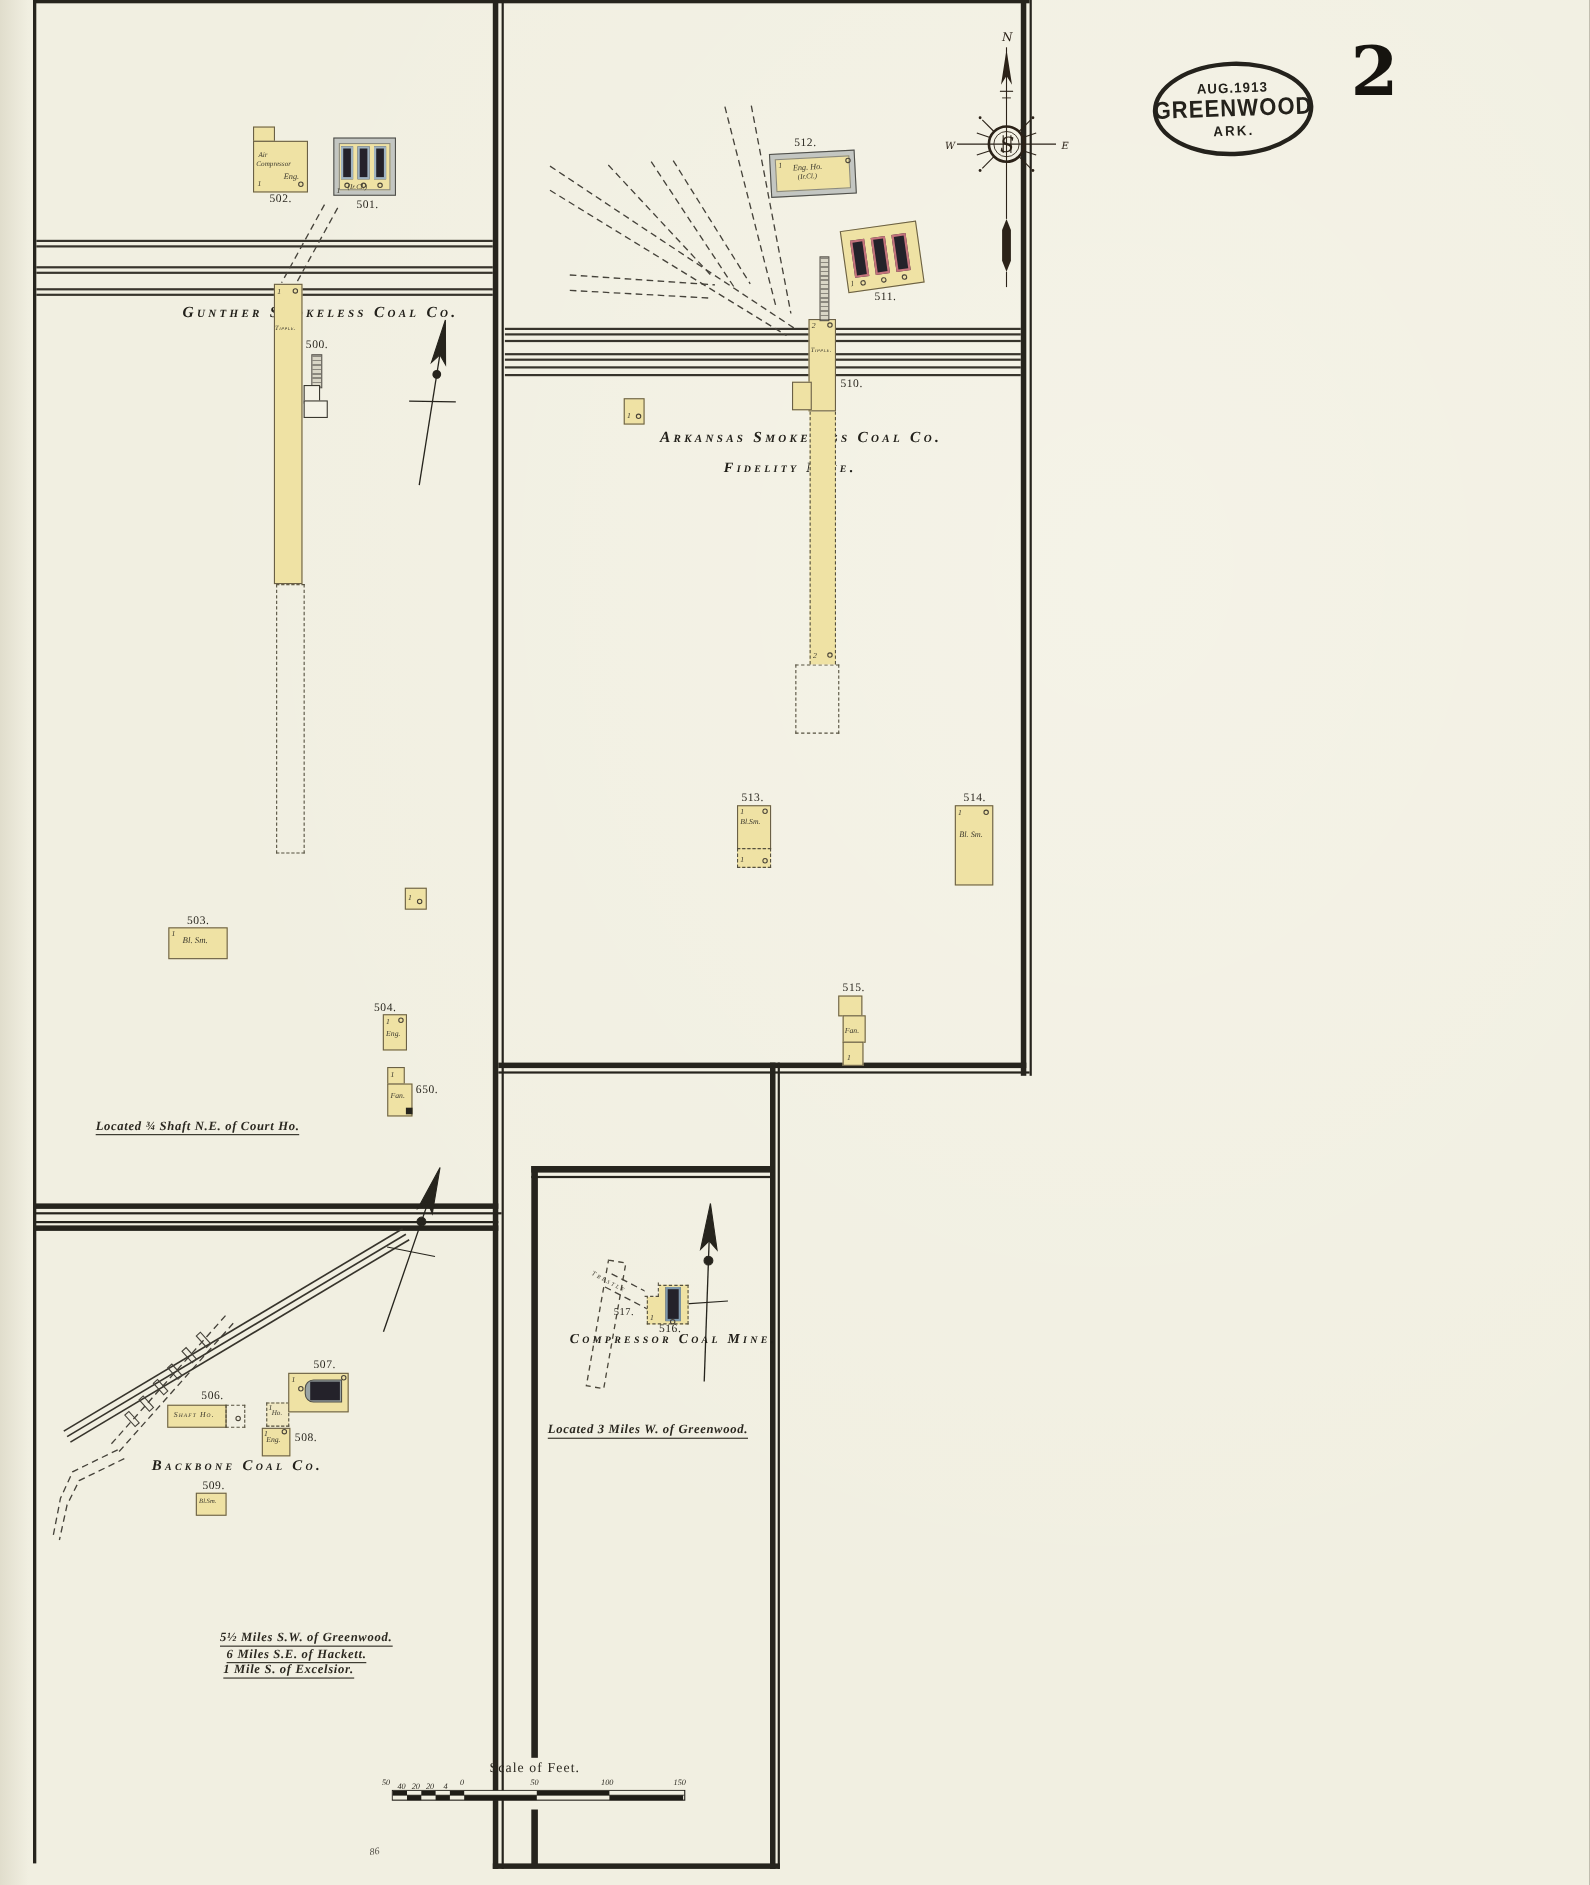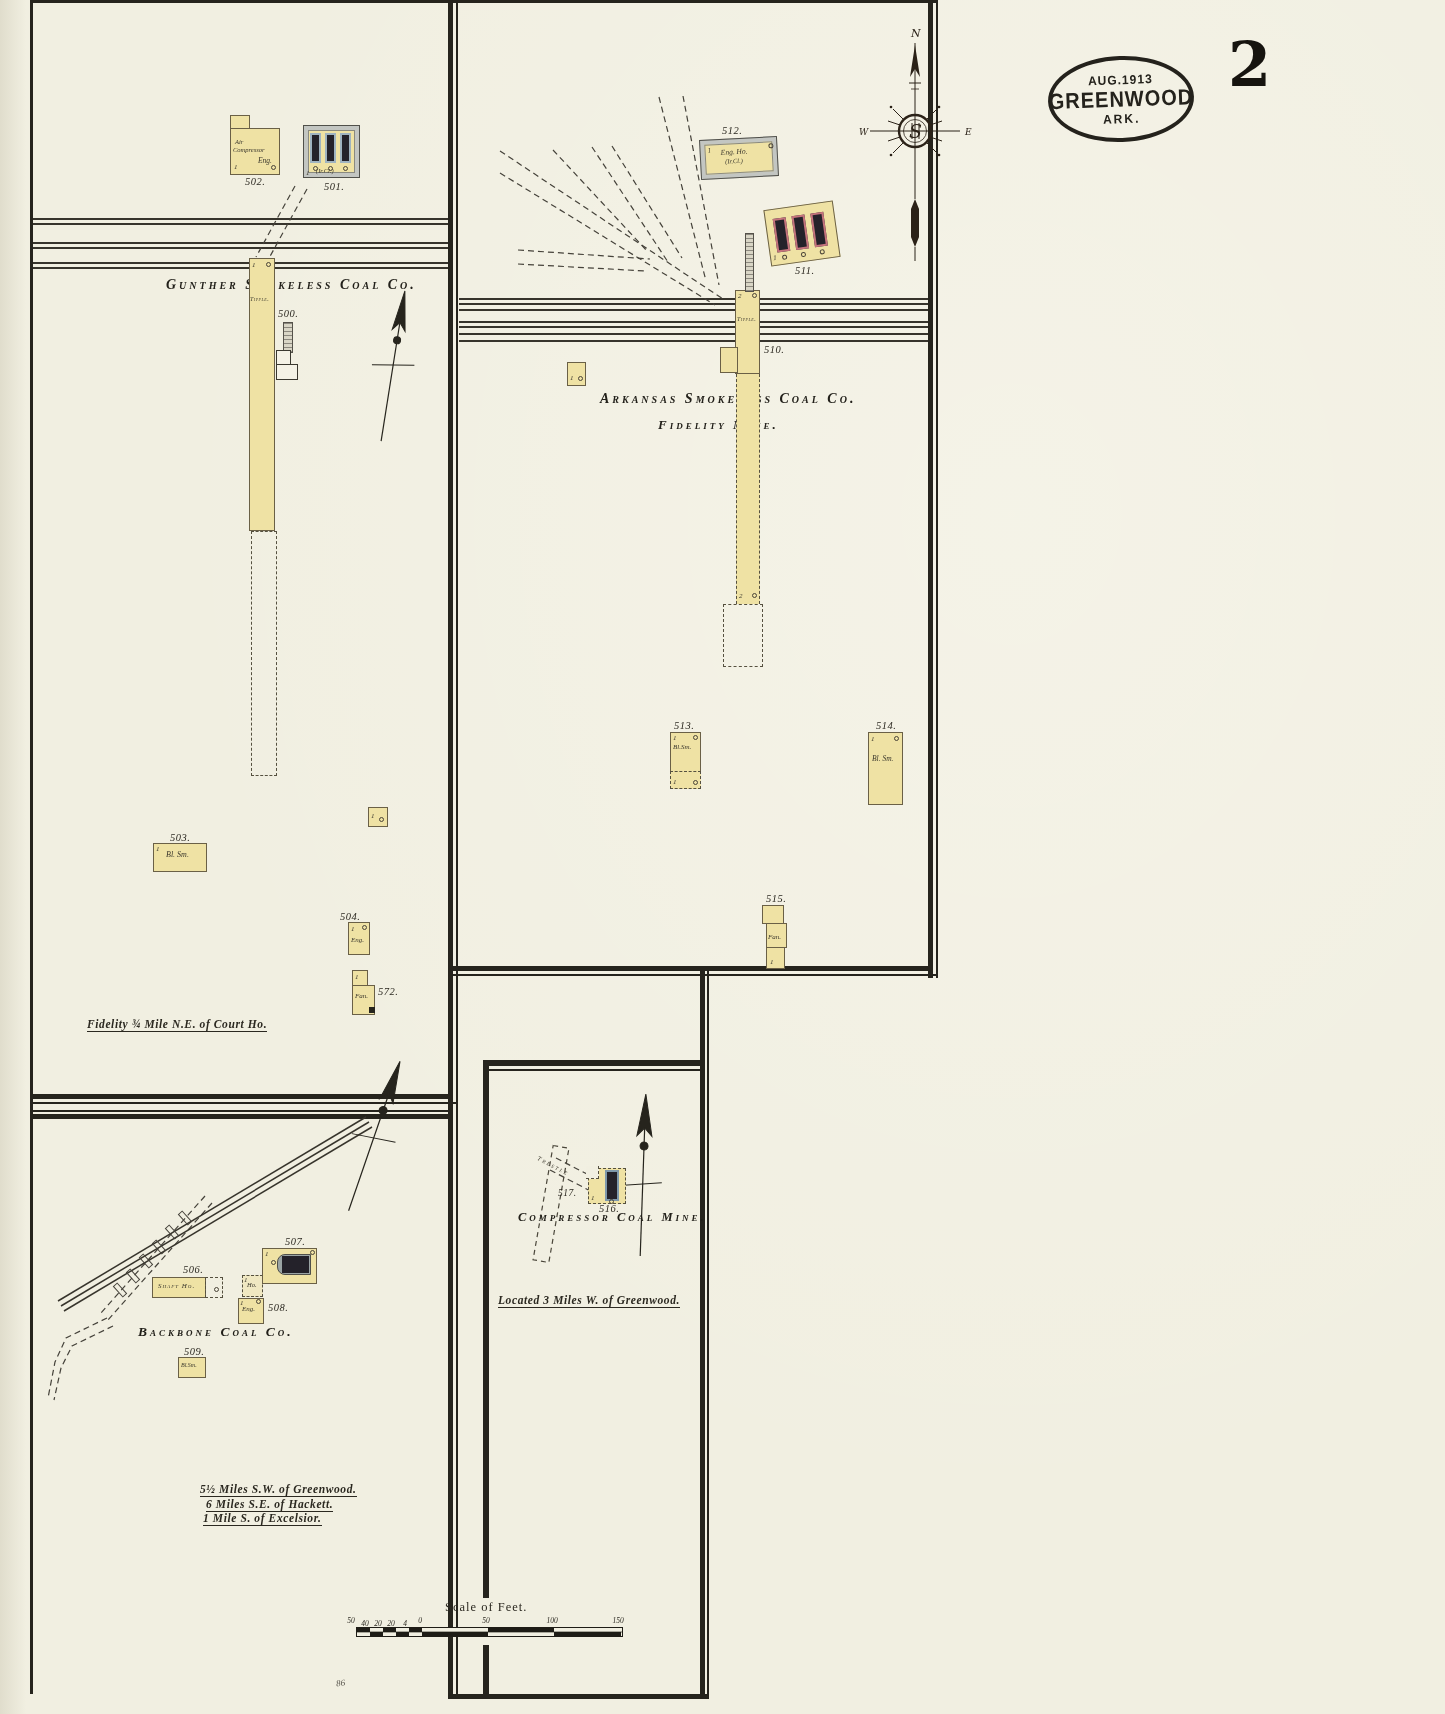--- a/index.html
+++ b/index.html
@@ -11,21 +11,21 @@
   .abs{position:absolute;}
   .ink{position:absolute;background:#26241d;}
   .rail{position:absolute;height:1.5px;background:#37342c;}
   .bldg{position:absolute;background:#efe2a4;border:1.2px solid #6a6046;box-sizing:border-box;}
   .bdash{position:absolute;border:1.3px dashed #55503f;box-sizing:border-box;}
   .ydash{position:absolute;background:#efe2a4;border-left:1.3px dashed #55503f;border-right:1.3px dashed #55503f;box-sizing:border-box;}
   .white-bldg{position:absolute;background:#f4f2e6;border:1px solid #3a382f;box-sizing:border-box;}
   .gray-bldg{position:absolute;background:#c3c6c2;border:1px solid #50504a;box-sizing:border-box;}
   .boiler{position:absolute;background:#24222a;box-sizing:border-box;}
   .hatch{position:absolute;background:repeating-linear-gradient(180deg,#8b887e 0 1.5px,#d9d6c6 1.5px 4px);border:1px solid #55524a;box-sizing:border-box;}
-  .lbl{position:absolute;font-style:italic;font-size:10.5px;color:#2b2820;white-space:nowrap;letter-spacing:.5px;}
+  .lbl{position:absolute;font-size:10.5px;color:#2b2820;white-space:nowrap;letter-spacing:.5px;}
   .use{position:absolute;font-style:italic;color:#3a372c;white-space:nowrap;}
   .title{position:absolute;font-variant:small-caps;font-style:italic;font-weight:600;letter-spacing:3px;color:#22201a;white-space:nowrap;font-size:14px;}
   .note{position:absolute;font-style:italic;font-weight:600;font-size:11.5px;color:#2b2820;white-space:nowrap;border-bottom:1.3px solid #2b2820;padding-bottom:1px;letter-spacing:.6px;}
   .mark{position:absolute;font-style:italic;font-size:7px;color:#3a372c;white-space:nowrap;}
   .chy{position:absolute;width:5px;height:5px;border:1px solid #4a4438;border-radius:50%;box-sizing:border-box;}
   .stamp{position:absolute;left:1048px;top:56px;width:138px;height:78px;border:4px solid #24221c;border-radius:50%;transform:rotate(-2deg);
     display:flex;flex-direction:column;align-items:center;justify-content:center;color:#24221c;font-family:"Liberation Sans",sans-serif;}
   .stamp .d{font-size:12px;font-weight:700;letter-spacing:1px;transform:scaleY(1.05);}
   .stamp .c{font-size:20px;font-weight:700;letter-spacing:1px;transform:scaleY(1.1);margin:1px 0;}
   .stamp .s{font-size:12px;font-weight:700;letter-spacing:2px;transform:scaleY(1.05);}
@@ -214,23 +214,23 @@
   <div class="lbl" style="left:340px;top:911px">504.</div>
   <div class="use" style="left:351px;top:936px;font-size:7px">Eng.</div>
   <div class="mark" style="left:351px;top:925px">1</div>
   <div class="chy" style="left:362px;top:925px"></div>
 
   <div class="bldg" style="left:352px;top:970px;width:16px;height:16px"></div>
   <div class="bldg" style="left:352px;top:985px;width:23px;height:30px"></div>
   <div class="use" style="left:355px;top:992px;font-size:7px">Fan.</div>
   <div class="ink" style="left:369px;top:1007px;width:6px;height:6px"></div>
   <div class="mark" style="left:355px;top:973px">1</div>
-  <div class="lbl" style="left:378px;top:986px">572.</div>
-
-  <div class="note" style="left:87px;top:1018px">Fidelity ¾ Mile N.E. of Court Ho.</div>
+  <div class="lbl" style="left:378px;top:986px">650.</div>
+
+  <div class="note" style="left:87px;top:1018px">Located ¾ Shaft N.E. of Court Ho.</div>
 
   <div class="gray-bldg" style="left:700px;top:138px;width:78px;height:40px;transform:rotate(-3deg)">
     <div class="bldg" style="left:4px;top:4px;width:68px;height:30px;border-color:#8a8a80"></div>
     <div class="use" style="left:20px;top:8px;font-size:7.5px">Eng. Ho.</div>
     <div class="use" style="left:24px;top:18px;font-size:6.5px">(Ir.Cl.)</div>
     <div class="mark" style="left:7px;top:6px">1</div>
     <div class="chy" style="left:68px;top:6px"></div>
   </div>
   <div class="lbl" style="left:722px;top:125px">512.</div>
 

